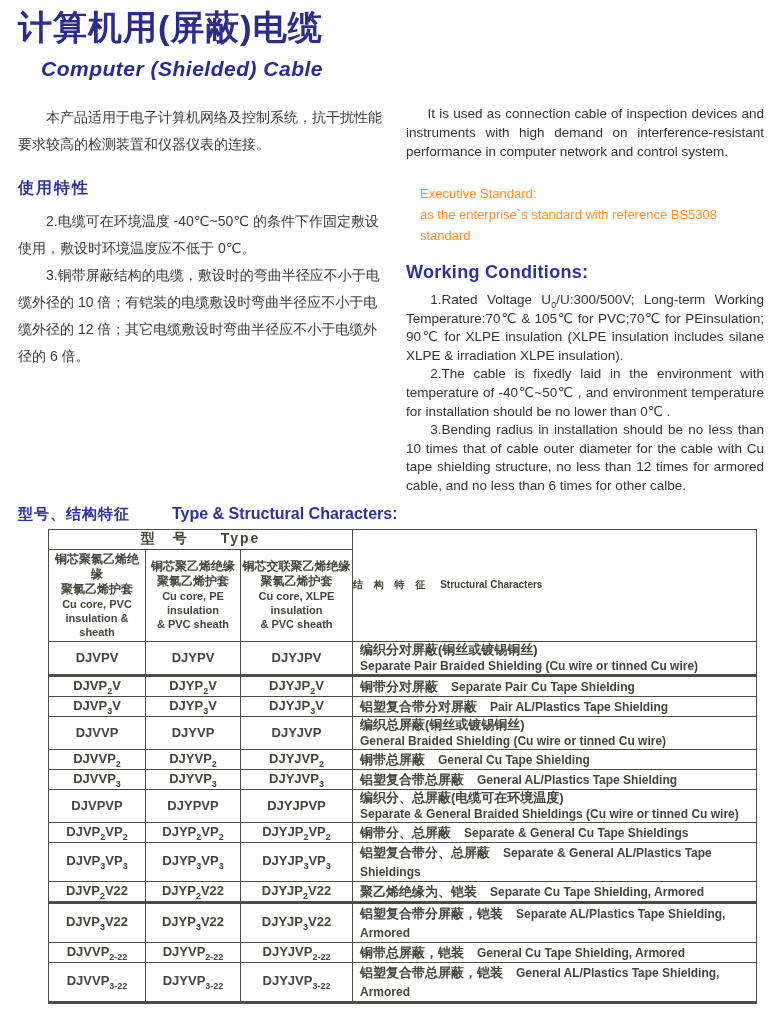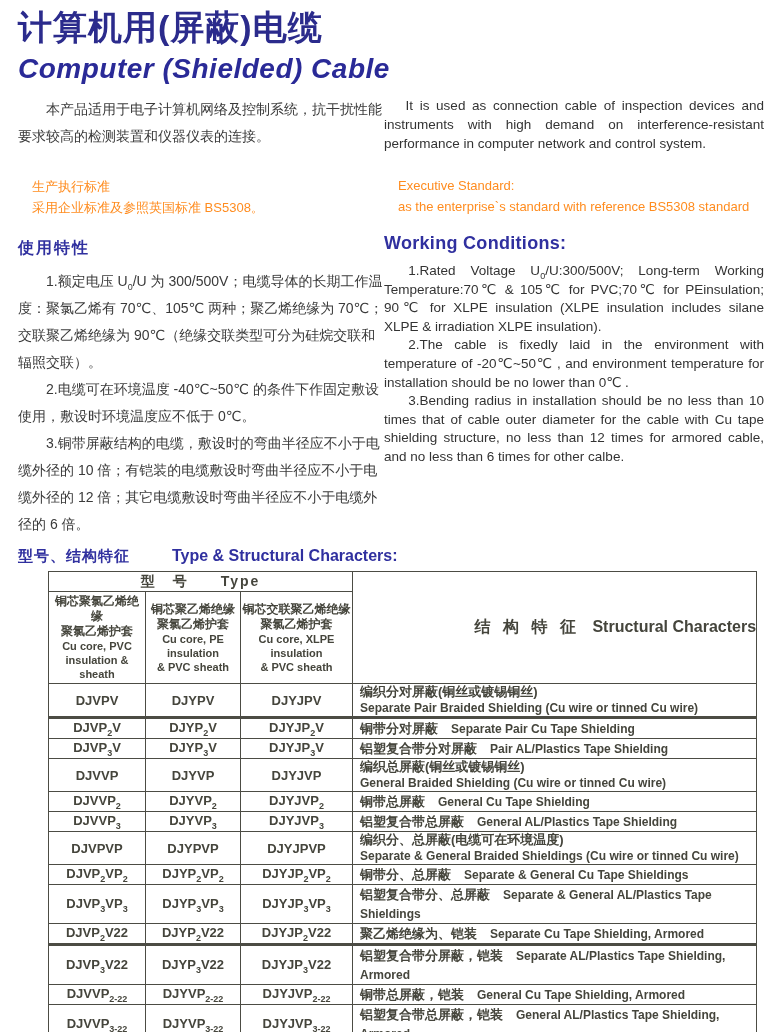--- a/index.html
+++ b/index.html
@@ -10,26 +10,26 @@
     color: #3d3d3d;
   }
   .page { padding: 6px 16px 0 18px; }
 
   
   .title-zh {
     font-size: 34px; font-weight: bold; color: #2b2b8c;
     letter-spacing: 1px; line-height: 42px;
   }
   .title-en {
-    font-size: 28px; font-weight: bold; font-style: italic; color: #2a2a97;
-    line-height: 38px; margin-top: 2px; letter-spacing: 0.5px;
+    font-size: 21px; font-weight: bold; font-style: italic; color: #2a2a97;
+    line-height: 38px; margin-top: 2px; letter-spacing: 0.5px; margin-left: 23px;
   }
 
   
-  .cols { display: grid; grid-template-columns: 366px 1fr; margin-top: 8px; }
+  .cols { display: grid; grid-template-columns: 366px 1fr; column-gap: 22px; margin-top: 16px; }
 
   .intro-zh { font-size: 14px; line-height: 27px; text-indent: 2em; color: #3a3a3a; }
   .intro-en { font-size: 13.5px; line-height: 19px; text-indent: 1.6em; text-align: justify; color: #333; }
 
   .std-block { margin-top: 26px; color: #ff8c1f; font-size: 13px; line-height: 21px; padding-left: 14px; }
   .std-block-en { margin-top: 22px; }
 
   .sec-head-zh { margin-top: 20px; font-size: 16px; font-weight: bold; color: #30309f; letter-spacing: 2px; }
   .sec-head-en { margin-top: 16px; font-size: 18px; font-weight: bold; color: #30309f; letter-spacing: 0.3px; }
 
@@ -47,21 +47,21 @@
     border-collapse: collapse; table-layout: fixed;
     width: 708px; margin: 5px 0 0 30px;
     color: #45453c;
   }
   .type-table th, .type-table td {
     border: 1px solid #4c4c44;
     font-weight: bold;
     overflow: hidden;
   }
   .type-head-cell { height: 20px; font-size: 14px; text-align: center; letter-spacing: 2px; }
-  .struct-head-cell { text-align: right; font-size: 16px; }
+  .struct-head-cell { text-align: left; font-size: 10px; }
   .struct-head-cell .zh { letter-spacing: 4px; }
   .struct-head-cell .en { margin-left: 8px; letter-spacing: 0; }
   .col-head { height: 62px; vertical-align: middle; padding: 2px 1px; }
   .col-head .ch-zh { font-size: 12px; line-height: 15px; }
   .col-head .ch-en { font-size: 11px; line-height: 14px; }
 
   .type-cell { text-align: center; vertical-align: middle; font-size: 13px; padding: 0 8px; }
   .desc-cell { vertical-align: middle; padding: 0 4px 0 7px; }
   .desc-cell .zh { font-size: 13px; line-height: 16px; }
   .desc-cell .en { font-size: 12px; line-height: 16px; }
@@ -77,41 +77,36 @@
 <body>
 
 <div class="page">
 
   <div class="title-zh">计算机用(屏蔽)电缆</div>
   <div class="title-en">Computer (Shielded) Cable</div>
 
   <div class="cols">
     <div>
       <p class="intro-zh">本产品适用于电子计算机网络及控制系统，抗干扰性能要求较高的检测装置和仪器仪表的连接。</p>
-      <div class="std-block">
-        <div>生产执行标准</div>
-        <div>采用企业标准及参照英国标准 BS5308。</div>
-      </div>
       <div class="sec-head-zh">使用特性</div>
       <div class="body-zh">
-        <p>1.额定电压 U<sub>0</sub>/U 为 300/500V；电缆导体的长期工作温度：聚氯乙烯有 70℃、105℃ 两种；聚乙烯绝缘为 70℃；交联聚乙烯绝缘为 90℃（绝缘交联类型可分为硅烷交联和辐照交联）。</p>
         <p>2.电缆可在环境温度 -40℃~50℃ 的条件下作固定敷设使用，敷设时环境温度应不低于 0℃。</p>
         <p>3.铜带屏蔽结构的电缆，敷设时的弯曲半径应不小于电缆外径的 10 倍；有铠装的电缆敷设时弯曲半径应不小于电缆外径的 12 倍；其它电缆敷设时弯曲半径应不小于电缆外径的 6 倍。</p>
       </div>
     </div>
     <div>
       <p class="intro-en">It is used as connection cable of inspection devices and instruments with high demand on interference-resistant performance in computer network and control system.</p>
       <div class="std-block std-block-en">
         <div>Executive Standard:</div>
         <div>as the enterprise`s standard with reference BS5308 standard</div>
       </div>
       <div class="sec-head-en">Working Conditions:</div>
       <div class="body-en">
         <p>1.Rated Voltage U<sub>0</sub>/U:300/500V;  Long-term Working Temperature:70℃ &amp; 105℃ for PVC;70℃ for PEinsulation; 90℃ for XLPE insulation (XLPE insulation includes silane XLPE &amp; irradiation XLPE insulation).</p>
-        <p>2.The cable is fixedly laid in the environment with temperature of -20℃~50℃ , and environment temperature for installation  should be no lower than 0℃ .</p>
+        <p>2.The cable is fixedly laid in the environment with temperature of -40℃~50℃ , and environment temperature for installation  should be no lower than 0℃ .</p>
         <p>3.Bending radius in installation should be no less than 10 times that of cable outer diameter for the cable with Cu tape shielding structure, no less than 12 times for armored cable, and no less than 6 times for other calbe.</p>
       </div>
     </div>
   </div>
 
   <div class="table-title">
     <span class="tt-zh">型号、结构特征</span>
     <span class="tt-en">Type &amp; Structural Characters:</span>
   </div>
 

